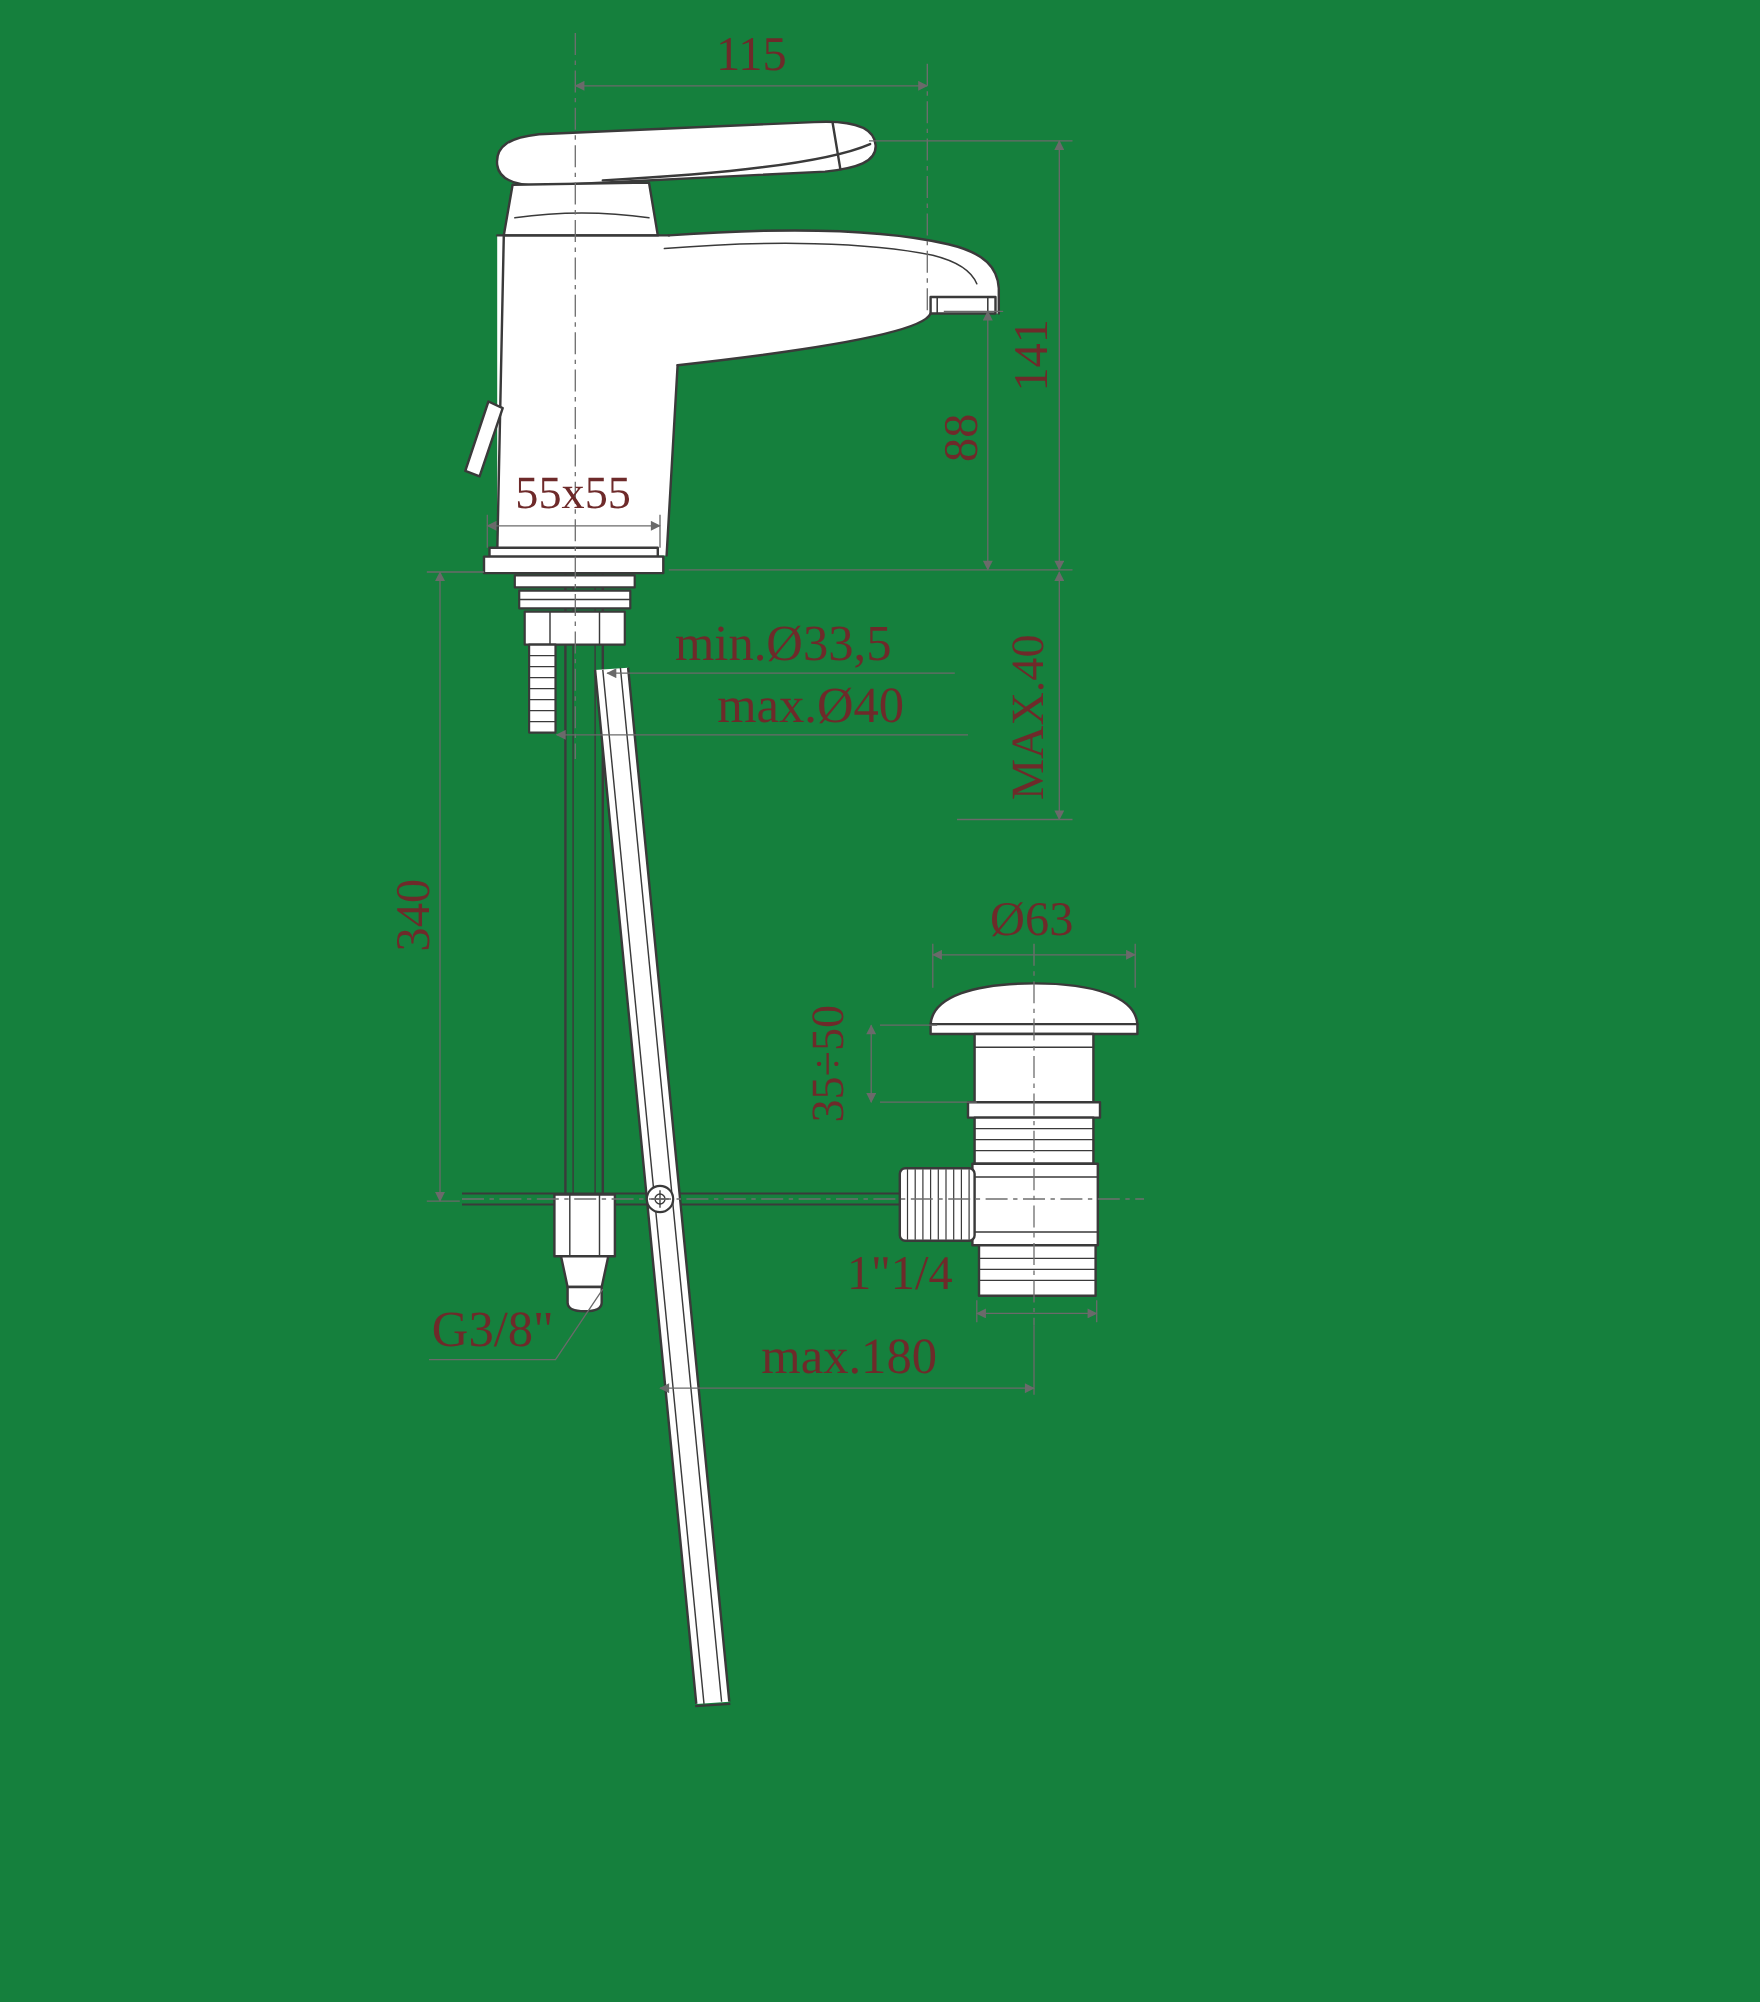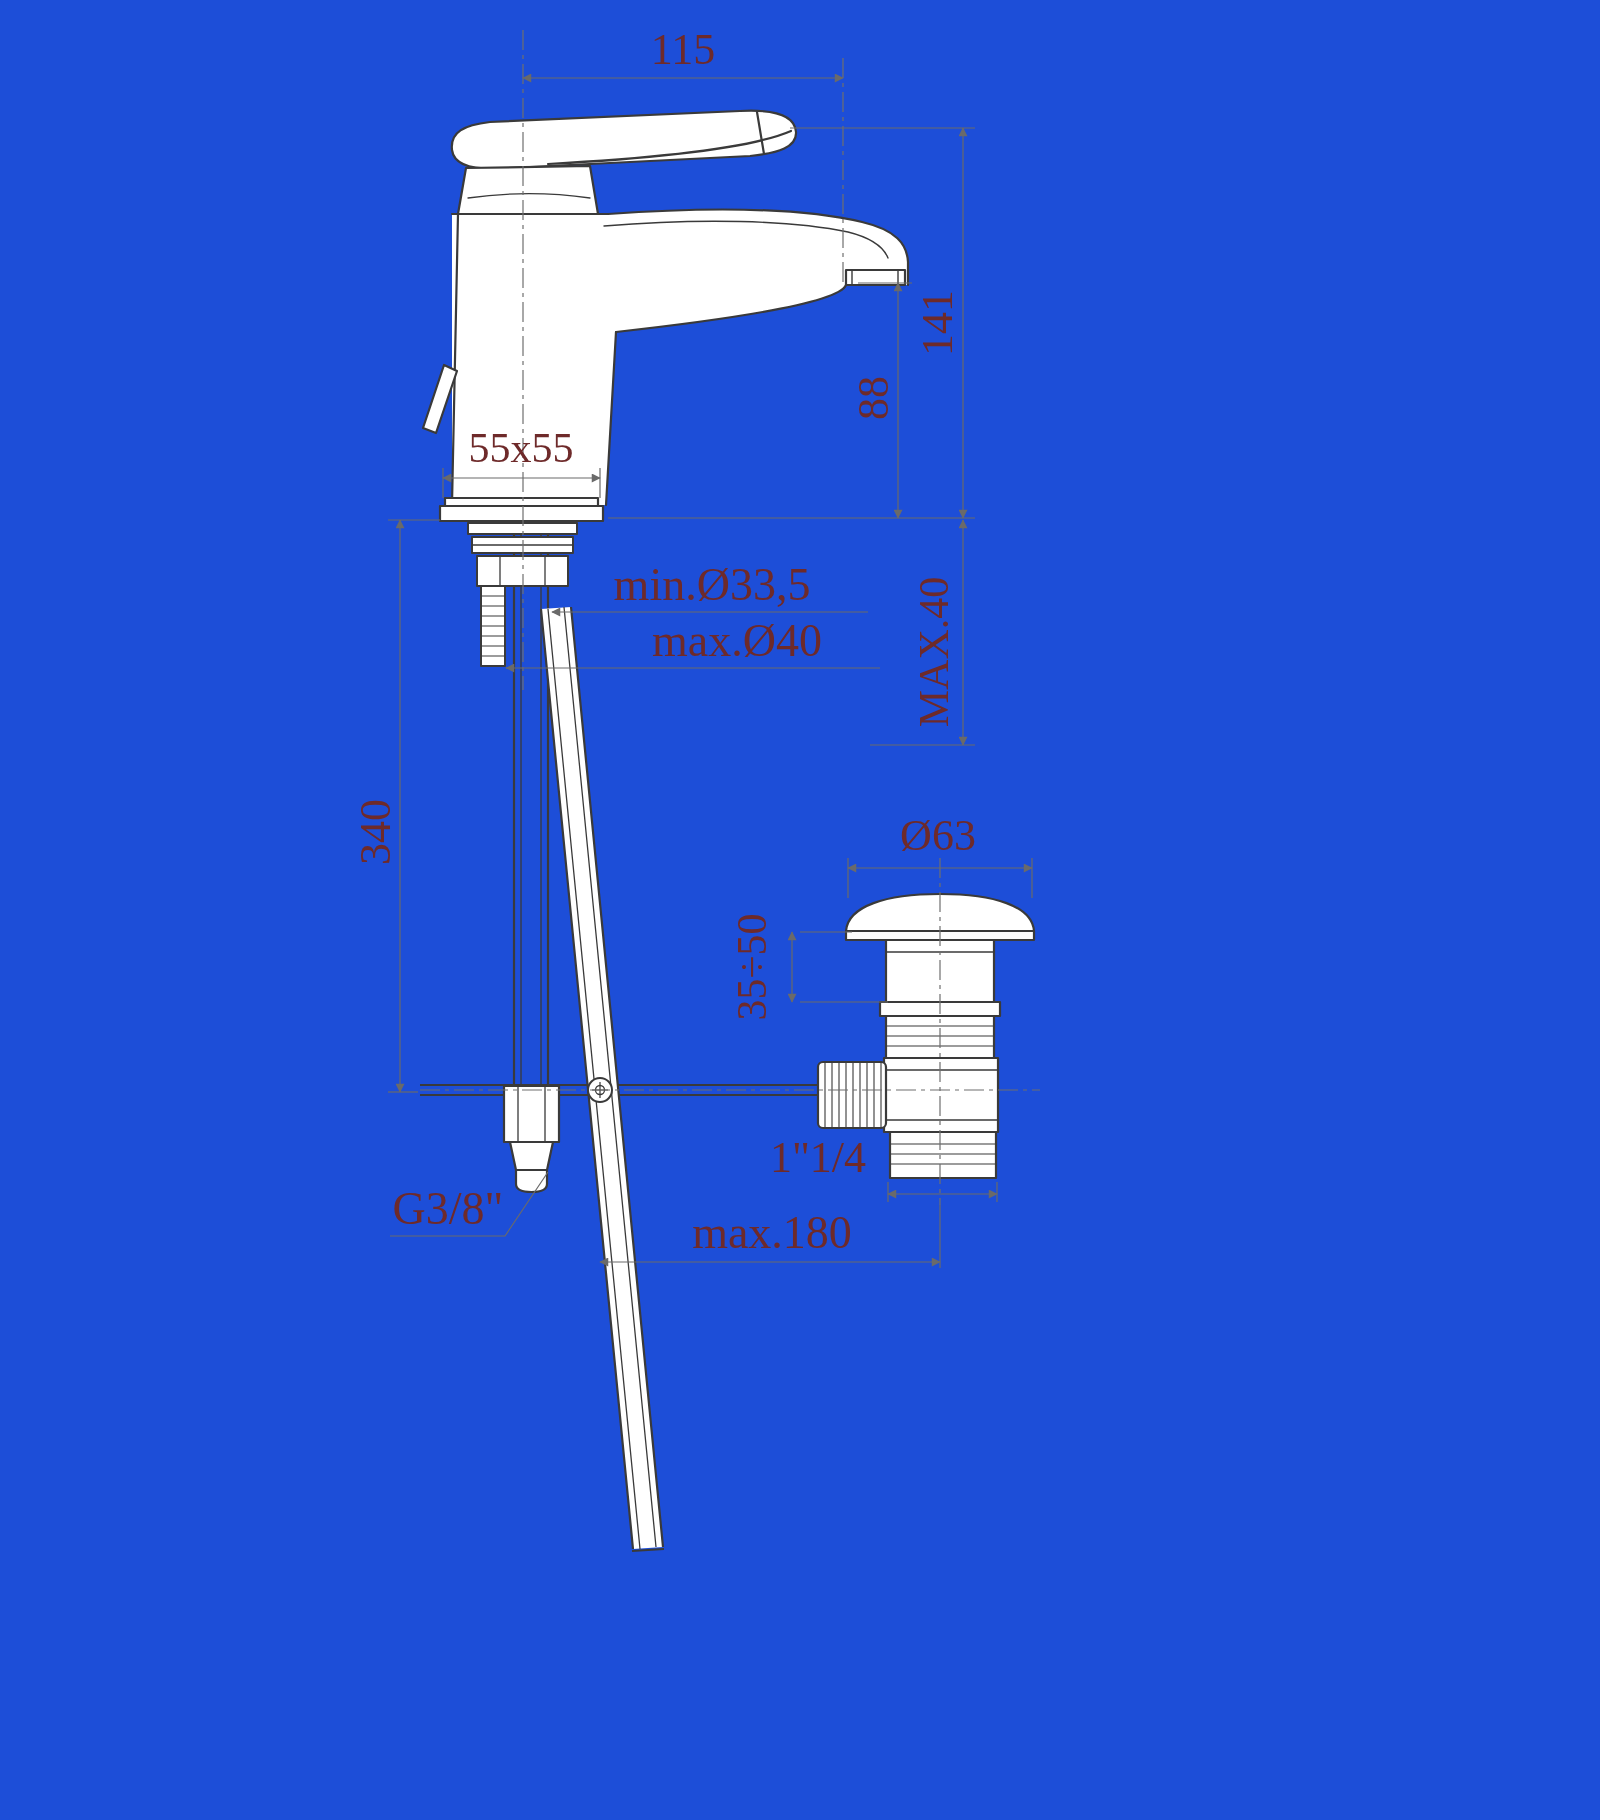--- a/index.html
+++ b/index.html
@@ -1,16 +1,16 @@
 <!DOCTYPE html>
 <html><head>
 <meta charset="utf-8">
 <style>
   html,body{margin:0;padding:0;background:#ffffff;}
-  .stage{position:relative;width:1600px;height:1820px;background:#1d4ed8;overflow:hidden;}
+  .stage{position:relative;width:1600px;height:1820px;background:#15803d;overflow:hidden;}
   svg{display:block;}
   text{font-family:"Liberation Serif","DejaVu Serif",serif;}
 </style>
 </head>
 <body>
 
 <div class="stage">
 <svg width="1600" height="1820" viewBox="0 0 1600 1820">
   <defs>
     <marker id="arr" viewBox="0 0 10 10" refX="9.2" refY="5" markerWidth="14" markerHeight="9" orient="auto-start-reverse" markerUnits="userSpaceOnUse">

